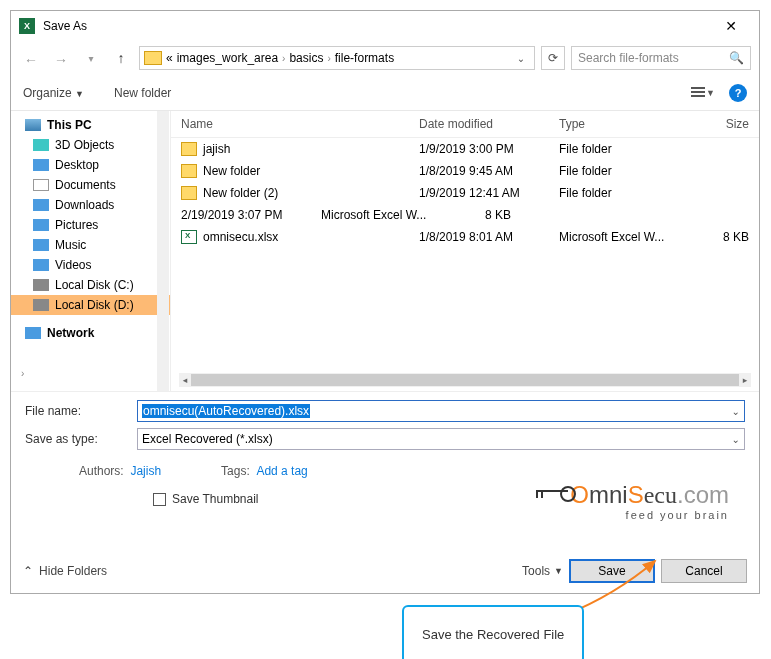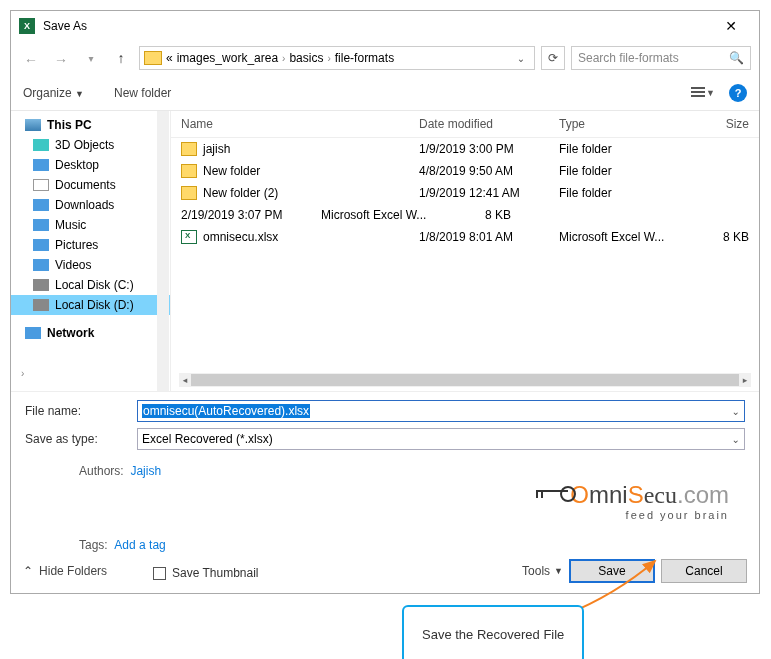--- a/index.html
+++ b/index.html
@@ -22,21 +22,21 @@
   .toolbar { height:36px; display:flex; align-items:center; padding:0 12px; font-size:12px; gap:30px; border-bottom:1px solid #e8e8e8; color:#444; }
   .toolbar .right { margin-left:auto; display:flex; gap:14px; align-items:center; }
   .view-btn { color:#555; display:flex; align-items:center; gap:1px;}
   .view-btn .bars { display:inline-block; width:14px; height:12px; background:linear-gradient(#555 2px, transparent 2px 4px, #555 4px 6px, transparent 6px 8px, #555 8px 10px, transparent 10px); }
   .help { width:18px; height:18px; border-radius:50%; background:#0a7bdc; color:#fff; font-size:11px; display:flex; align-items:center; justify-content:center; font-weight:bold;}
   .body { display:flex; height:280px; }
   .tree { width:160px; border-right:1px solid #eee; overflow:hidden; font-size:12px; padding:4px 0; position:relative;}
   .tree::after{content:"";position:absolute;right:1px;top:0;bottom:0;width:12px;background:#f0f0f0;}
   .tree .item { padding:3px 6px 3px 22px; display:flex; align-items:center; gap:6px; white-space:nowrap; }
   .tree .item.bold { font-weight:600; padding-left:14px;}
-  .tree .item.sel { background:#7dd3fc; }
+  .tree .item.sel { background:#fdba74; }
   .tree .ico { width:16px; height:12px; display:inline-block; }
   .ico.pc { background:linear-gradient(#7bb7e0,#3b7fb2); }
   .ico.cube { background:#3cc7c4; }
   .ico.desk { background:#4a9be0; }
   .ico.doc { background:#fff; border:1px solid #999; }
   .ico.dl { background:#4a9be0; }
   .ico.mus { background:#4a9be0; }
   .ico.pic { background:#4a9be0; }
   .ico.vid { background:#4a9be0; }
   .ico.disk { background:#888; }
@@ -58,21 +58,21 @@
   .scrollx .ar { position:absolute; top:1px; width:12px; bottom:1px; display:flex;align-items:center;justify-content:center;font-size:9px;color:#666;}
   .scrollx .ar.l{left:0;} .scrollx .ar.r{right:0;}
   .gap-chev { position:absolute; left:10px; bottom:12px; font-size:10px; color:#888;}
   .form { padding:8px 14px 0; font-size:12px; border-top:1px solid #eee; }
   .frow { display:flex; align-items:center; margin-bottom:6px; }
   .frow .lab { width:112px; text-align:left; padding-right:6px; color:#333; }
   .frow .inp { flex:1; border:1px solid #7aa7d8; height:22px; display:flex; align-items:center; padding:0 4px; position:relative; }
   .frow .inp.active { border-color:#2a6bc4; }
   .frow .inp .caret { position:absolute; right:4px; font-size:10px; color:#555; }
   .sel-text { background:#0a7bdc; color:#fff; padding:0 1px; }
-  .meta { display:flex; gap:60px; padding:8px 0 6px 54px; color:#555;flex-direction:column; }
+  .meta { display:flex; gap:60px; padding:8px 0 6px 54px; color:#555; }
   .meta .link { color:#0a7bdc; }
   .chk { display:flex; gap:6px; padding:8px 0 0 128px; color:#333; align-items:center;}
   .chk .box { width:13px; height:13px; border:1px solid #555; }
   .logo { position:absolute; right:30px; bottom:72px; font-size:24px; color:#444; font-family: Georgia, serif; }
   .logo .key { display:inline-block; width:32px; height:14px; border-top:2px solid #333; position:relative; margin-right:2px; vertical-align:middle;}
   .logo .key::after{content:"";position:absolute;right:-8px;top:-6px;width:12px;height:12px;border:2px solid #333;border-radius:50%;}
   .logo .key::before{content:"";position:absolute;left:0;top:-2px;width:2px;height:8px;background:#333;box-shadow:5px 0 #333;}
   .logo .o { color:#f58220; }
   .logo .sub { display:block; font-size:11px; text-align:right; color:#555; letter-spacing:2px; font-family:"Segoe UI",sans-serif;}
   .footer { position:absolute; bottom:10px; left:12px; right:12px; display:flex; align-items:center; font-size:12px; }
@@ -143,26 +143,26 @@
         </div>
       <div class="item">
           <span class="ico doc"></span>
           <span>Documents</span>
         </div>
       <div class="item">
           <span class="ico dl"></span>
           <span>Downloads</span>
         </div>
       <div class="item">
+          <span class="ico pic"></span>
+          <span>Pictures</span>
+        </div>
+      <div class="item">
           <span class="ico mus"></span>
           <span>Music</span>
-        </div>
-      <div class="item">
-          <span class="ico pic"></span>
-          <span>Pictures</span>
         </div>
       <div class="item">
           <span class="ico vid"></span>
           <span>Videos</span>
         </div>
       <div class="item">
           <span class="ico disk"></span>
           <span>Local Disk (C:)</span>
         </div>
       <div class="item sel">
@@ -191,21 +191,21 @@
             </span>
             <span class="col-d">1/9/2019 3:00 PM</span>
             <span class="col-t">File folder</span>
             <span class="col-s"></span>
           </div>
           <div class="row">
             <span class="col-n">
               <span class="fico fold"></span>
               <span>New folder</span>
             </span>
-            <span class="col-d">4/8/2019 9:50 AM</span>
+            <span class="col-d">1/8/2019 9:45 AM</span>
             <span class="col-t">File folder</span>
             <span class="col-s"></span>
           </div>
           <div class="row">
             <span class="col-n">
               <span class="fico fold"></span>
               <span>New folder (2)</span>
             </span>
             <span class="col-d">1/9/2019 12:41 AM</span>
             <span class="col-t">File folder</span>

